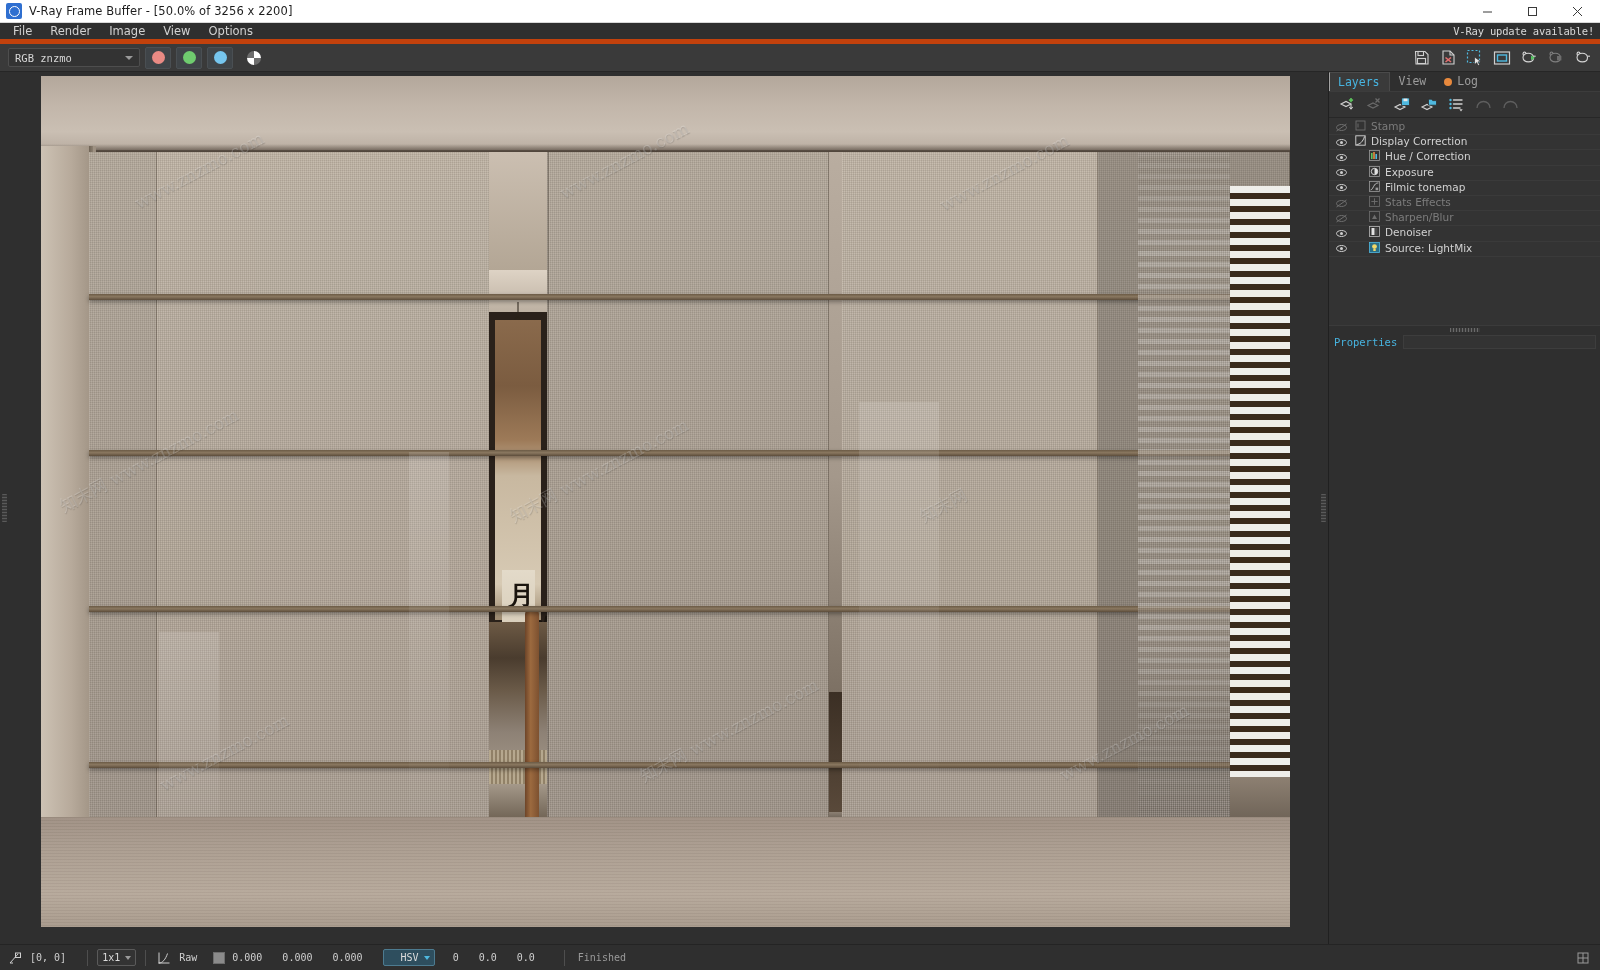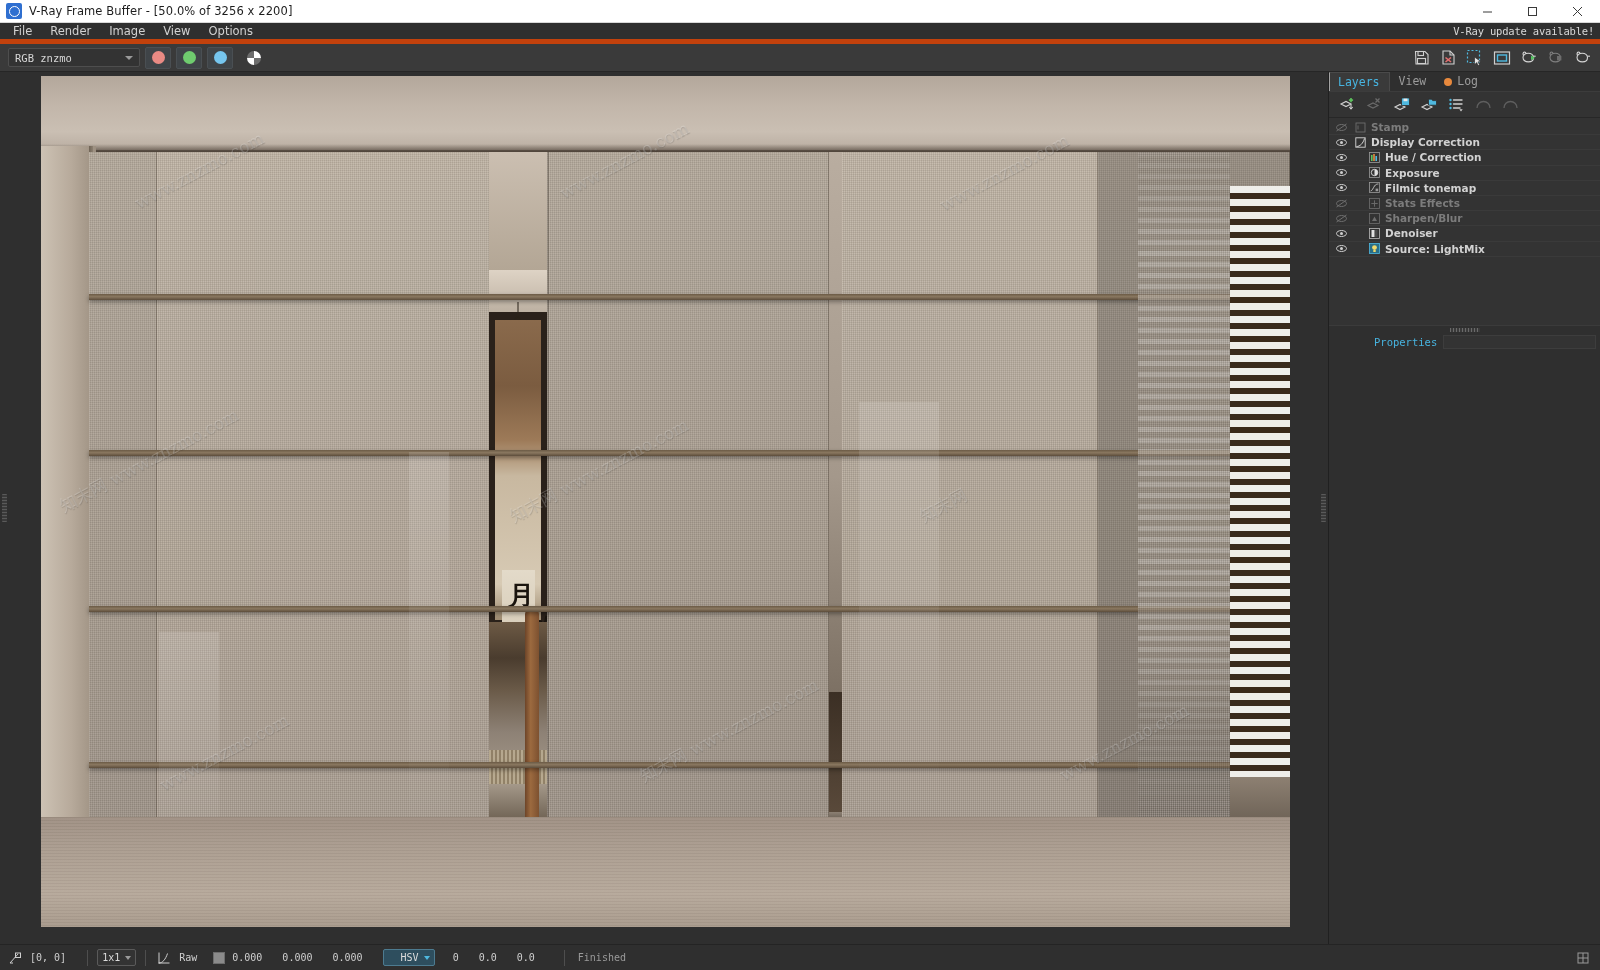--- a/index.html
+++ b/index.html
@@ -292,22 +292,22 @@
   .layer-toolbar {
     height:26px; background:#333333; display:flex; align-items:center; padding-left:6px;
     border-bottom:1px solid #272727;
   }
   .lt-btn { width:27px; height:24px; display:flex; align-items:center; justify-content:center; }
   .lt-btn svg { display:block; }
   .lt-btn.disabled { opacity:0.42; }
 
   .layerlist { background:#333333; padding-top:2px; }
   .layer-row {
-    height:15.2px; display:flex; align-items:center; position:relative;
-    border-bottom:1px solid #3a3a3a; font-size:10.5px;font-weight:bold;
+    height:15.2px; display:flex; position:relative;
+    border-bottom:1px solid #3a3a3a; font-size:10.5px;
   }
   .layer-row .eye { width:24px; display:flex; align-items:center; justify-content:center; }
   .layer-row .licon { width:14px; height:11px; display:flex; align-items:center; justify-content:center; margin-right:4px; }
   .layer-row .lname { color:#d2d2d2; font-family:"DejaVu Sans","Liberation Sans",sans-serif; font-size:10.5px; }
   .layer-row.off .lname { color:#7c7c7c; }
   .layer-row.indent .licon { margin-left:14px; }
 
   .list-filler { flex: 0 0 68px; background:#333333; }
 
   .prop-splitter {
@@ -316,21 +316,21 @@
   }
   .prop-splitter .grip {
     width:30px; height:4px;
     background: repeating-linear-gradient(to right,#6a6a6a 0 1px,#3a3a3a 1px 3px);
   }
   .prop-header {
     height:16px; display:flex; align-items:center; background:#2f2f2f;
   }
   .prop-header .ptitle {
     font-size:10.5px; color:#47b4e0; font-family:"DejaVu Sans Mono","Liberation Mono",monospace;
-    padding-left:5px; padding-right:6px;margin-left:40px;
+    padding-left:5px; padding-right:6px;
   }
   .prop-header .pfield { flex:1 1 auto; height:14px; background:#333333; border:1px solid #3d3d3d; margin-right:4px; }
   .prop-body { flex:1 1 auto; background:#2f2f2f; position:relative; }
 
   .zm-watermark {
     position:absolute; right:18px; bottom:10px; text-align:center; pointer-events:none;
   }
   .zm-watermark .cn {
     font-size:52px; color:#cfcfcf; font-family:"DejaVu Sans","Liberation Sans",sans-serif;
     letter-spacing:6px; line-height:1.05; font-weight:400;

